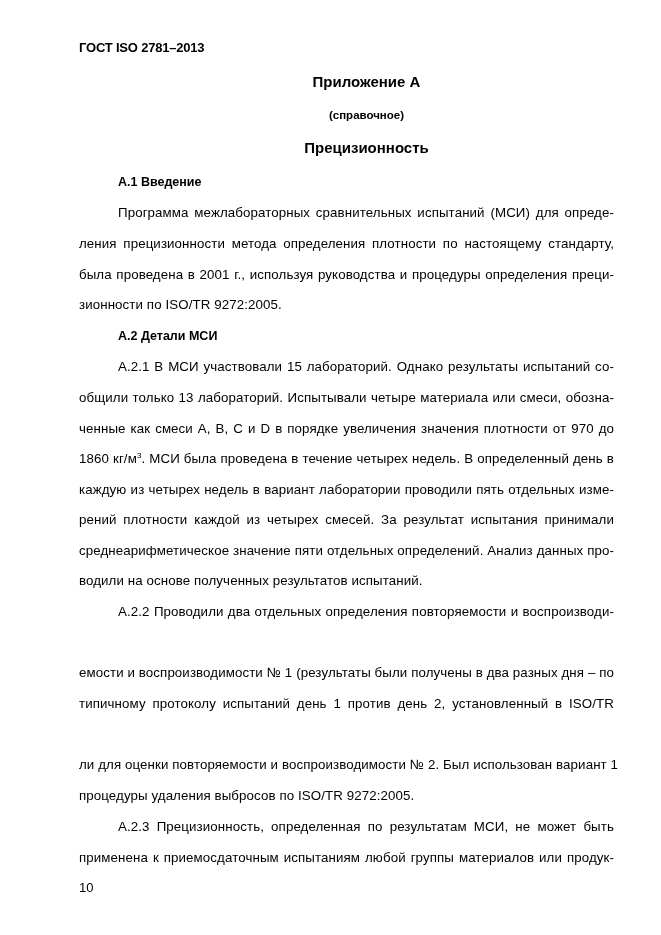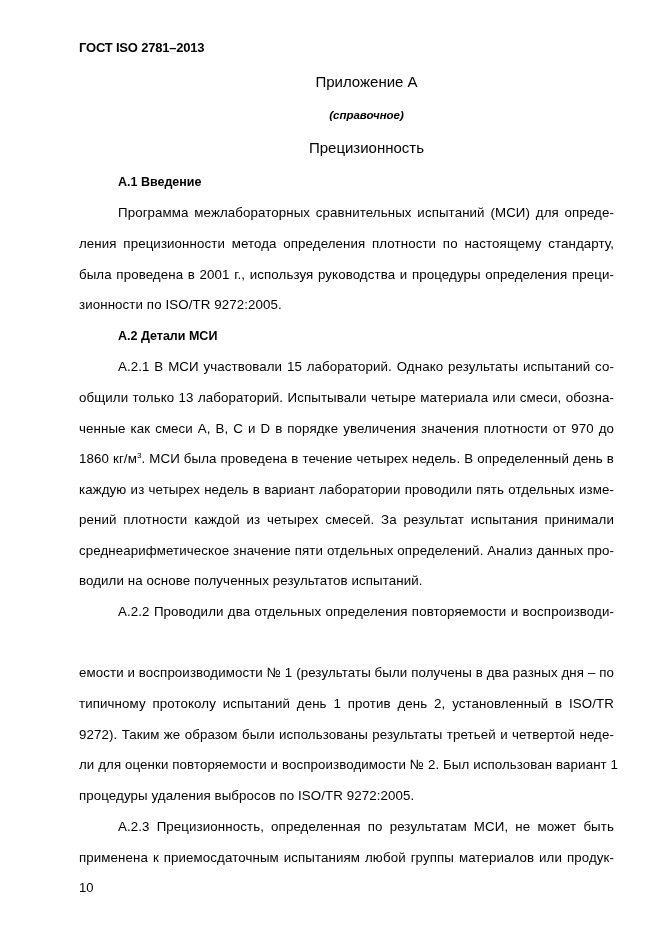--- a/index.html
+++ b/index.html
@@ -4,23 +4,23 @@
 <style>
   html, body { margin: 0; padding: 0; background: #ffffff; }
   body { width: 661px; height: 935px; position: relative; overflow: hidden;
          font-family: "Liberation Sans", sans-serif; color: #000; }
   .page { position: absolute; left: 0; top: 0; width: 661px; height: 706px; background: #fff; }
   .ln { position: absolute; left: 79px; width: 535px; font-size: 13.3px; line-height: 16px;
         white-space: nowrap; letter-spacing: 0.1px; }
   .just { text-align: justify; text-align-last: justify; }
   .ind { left: 118px; width: 496px; }
   .hdr { position: absolute; left: 79px; top: 40px; font-size: 13px; font-weight: bold; letter-spacing: -0.2px; }
-  .ctr { position: absolute; left: 79px; width: 575px; text-align: center; }
+  .ctr { position: absolute; left: 79px; width: 575px; text-align: center; font-weight: bold; }
   .t1 { top: 73px; font-size: 15px; }
-  .t2 { top: 109px; font-size: 11.5px; font-weight: bold; font-style: italic; }
+  .t2 { top: 109px; font-size: 11.5px; font-weight: bold; }
   .t3 { top: 139px; font-size: 15px; }
   .sec { position: absolute; left: 118px; font-size: 12.5px; font-weight: bold; text-align: center; }
   sup { font-size: 8px; line-height: 0; vertical-align: 5px; }
   .pnum { position: absolute; left: 79px; top: 880px; font-size: 13px; }
 </style>
 </head>
 <body>
 
 <div class="page">
 
@@ -42,21 +42,20 @@
   <div class="ln just" style="top:421px">ченные как смеси A, B, C и D в порядке увеличения значения плотности от 970 до</div>
   <div class="ln just" style="top:451px"><span>1860 кг/м</span><sup>3</sup><span>. МСИ была проведена в течение четырех недель. В определенный день в</span></div>
   <div class="ln just" style="top:482px">каждую из четырех недель в вариант лаборатории проводили пять отдельных изме-</div>
   <div class="ln just" style="top:543px">среднеарифметическое значение пяти отдельных определений. Анализ данных про-</div>
   <div class="ln just" style="top:512px">рений плотности каждой из четырех смесей. За результат испытания принимали</div>
   <div class="ln" style="top:573px">водили на основе полученных результатов испытаний.</div>
 
   <div class="ln ind just" style="top:604px">А.2.2 Проводили два отдельных определения повторяемости и воспроизводи-</div>
   <div class="ln just" style="top:665px">емости и воспроизводимости № 1 (результаты были получены в два разных дня – по</div>
   <div class="ln just" style="top:696px">типичному протоколу испытаний день 1 против день 2, установленный в ISO/TR</div>
-  <div class="ln just" style="top:727px">9272). Таким же образом были использованы результаты третьей и четвертой неде-</div>
   <div class="ln just" style="top:757px">ли для оценки повторяемости и воспроизводимости № 2. Был использован вариант 1</div>
   <div class="ln" style="top:788px">процедуры удаления выбросов по ISO/TR 9272:2005.</div>
 
   <div class="ln ind just" style="top:819px">А.2.3 Прецизионность, определенная по результатам  МСИ, не может быть</div>
   <div class="ln just" style="top:850px">применена к приемосдаточным испытаниям любой группы материалов или продук-</div>
 
   <div class="pnum">10</div>
 </div>
 
 </body></html>

